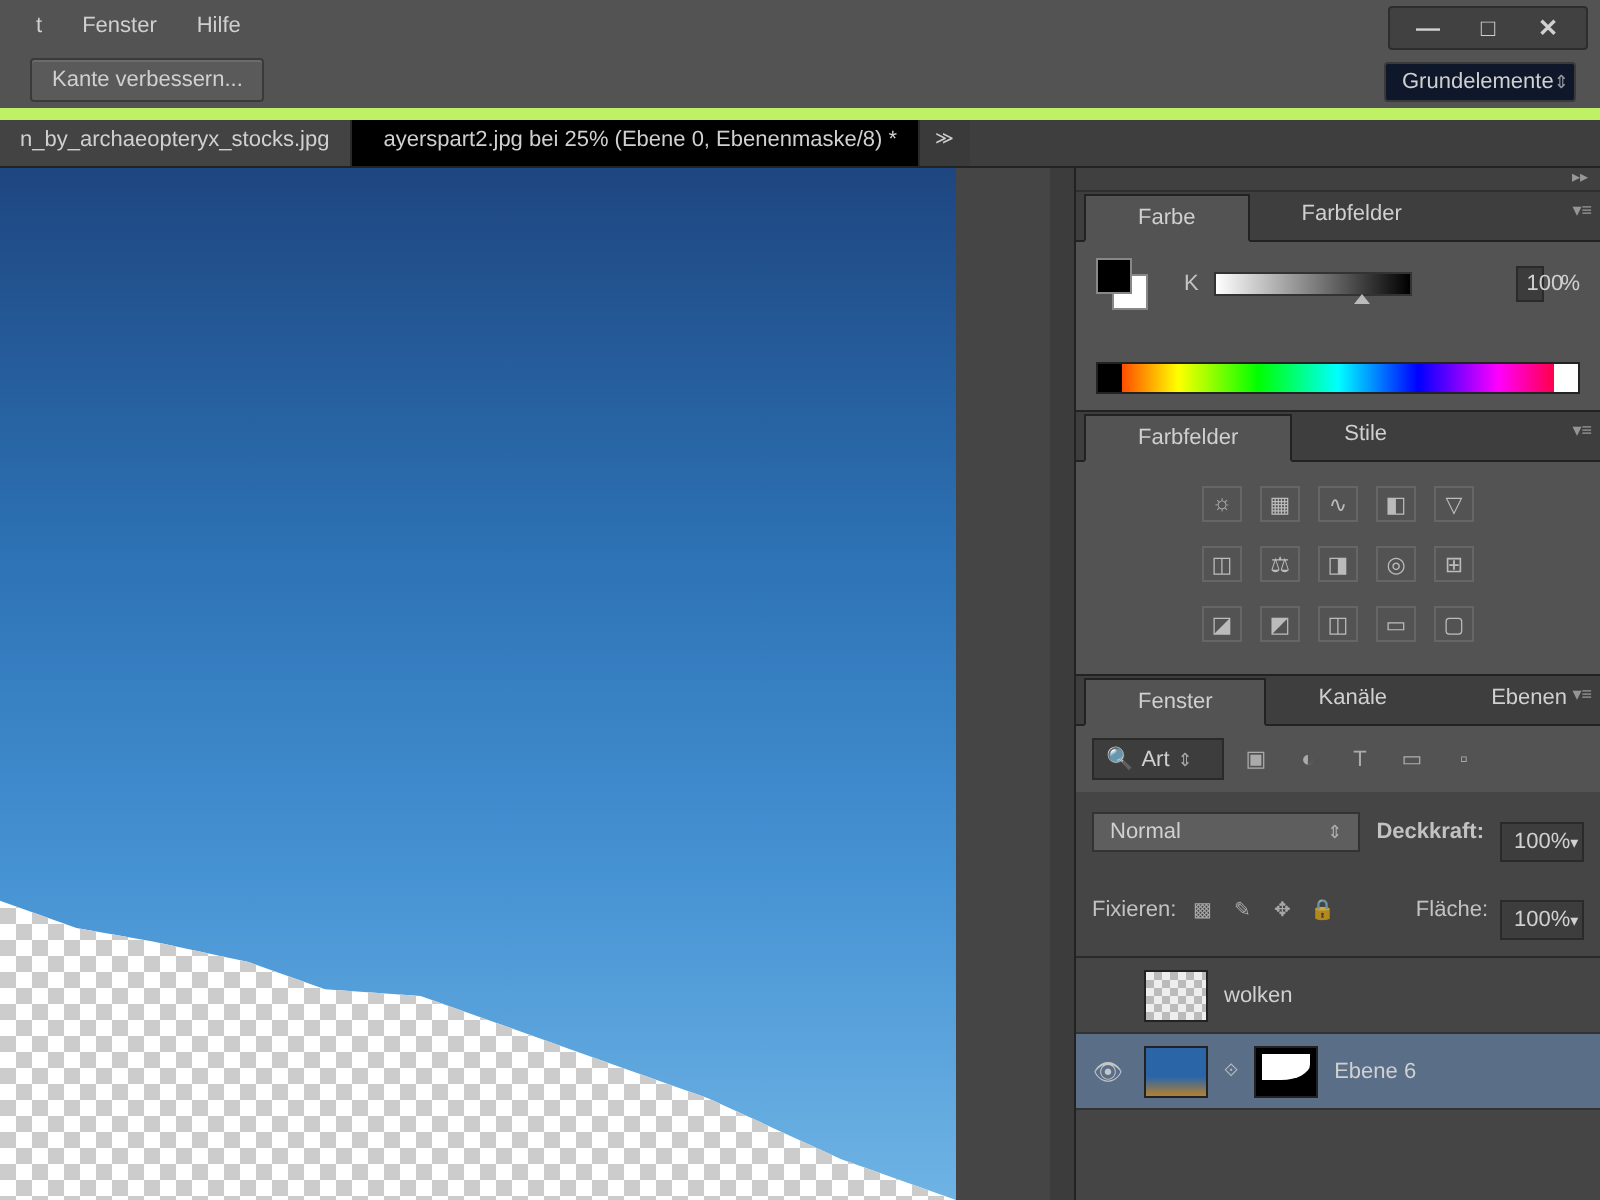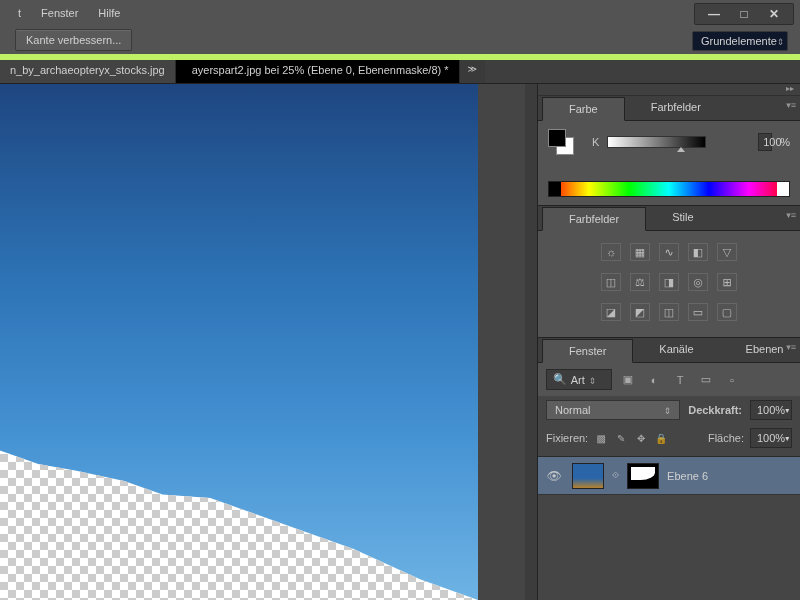--- a/index.html
+++ b/index.html
@@ -61,21 +61,21 @@
 .spectrum::before { content:""; position:absolute; left:0; width:12px; height:100%; background:#000; }
 .spectrum::after { content:""; position:absolute; right:0; width:12px; height:100%; background:#fff; }
 
 
 .iconrow { display: flex; gap: 9px; padding: 6px 10px; justify-content: center; }
 .picon { width: 20px; height: 18px; border: 1px solid #666; display: flex; align-items: center; justify-content: center; font-size: 11px; color: #bbb; background: #535353; }
 .searchbox { background: #3d3d3d; border: 1px solid #2a2a2a; padding: 3px 6px; width: 66px; display: flex; align-items: center; gap: 4px; }
 .lficon { width: 20px; height: 18px; display: flex; align-items: center; justify-content: center; opacity: 0.7; }
 .layersopts { display: flex; padding: 4px 8px; gap: 8px; align-items: center; }
 .blendmode { background: #5e5e5e; border: 1px solid #333; padding: 3px 8px; width: 140px; display: flex; justify-content: space-between; }
-.pctbox { background: #3d3d3d; border: 1px solid #2a2a2a; padding: 3px 6px; width: 42px; display: flex; justify-content: space-between; align-items: center; }
+.pctbox { background: #3d3d3d; border: 1px solid #2a2a2a; padding: 3px 6px; width: 42px; display: flex; justify-content: space-between; align-items: center; margin-top: 11px; }
 .layerslock { display: flex; align-items: center; gap: 6px; padding: 4px 8px 8px; border-bottom: 1px solid #2a2a2a; }
 .lockicons { display: flex; gap: 6px; }
 .locki { width: 14px; height: 14px; opacity: 0.7; display: flex; align-items: center; justify-content: center; font-size: 10px; }
 
 .layerlist { background: #454545; }
 .layer { height: 38px; border-bottom: 1px solid #333; display: flex; align-items: center; padding: 0 6px; gap: 8px; }
 .layer.sel { background: #5a6e88; }
 .eye { width: 20px; text-align: center; font-size: 12px; opacity: 0.9; }
 .thumb { width: 32px; height: 26px; border: 1px solid #222; }
 .thumb.checker { background:
@@ -228,20 +228,25 @@
         <div class="locki">✥</div>
         <div class="locki">🔒</div>
       </div>
       <span class="lbl" style="margin-left:auto;padding-left:32px;">Fläche:</span>
       <div class="pctbox">
         <span>100%</span>
           <span style="font-size:8px;">▾</span>
       </div>
     </div>
     <div class="layerlist">
+      <div class="layer">
+        <div class="eye"></div>
+        <div class="thumb checker"></div>
+        <div class="layername">wolken</div>
+      </div>
       <div class="layer sel">
         <div class="eye">👁</div>
         <div class="thumb sky"></div>
         <span class="linkicon">⟐</span>
         <div class="thumb mask"></div>
         <div class="layername">Ebene 6</div>
       </div>
     </div>
 
   </div>

